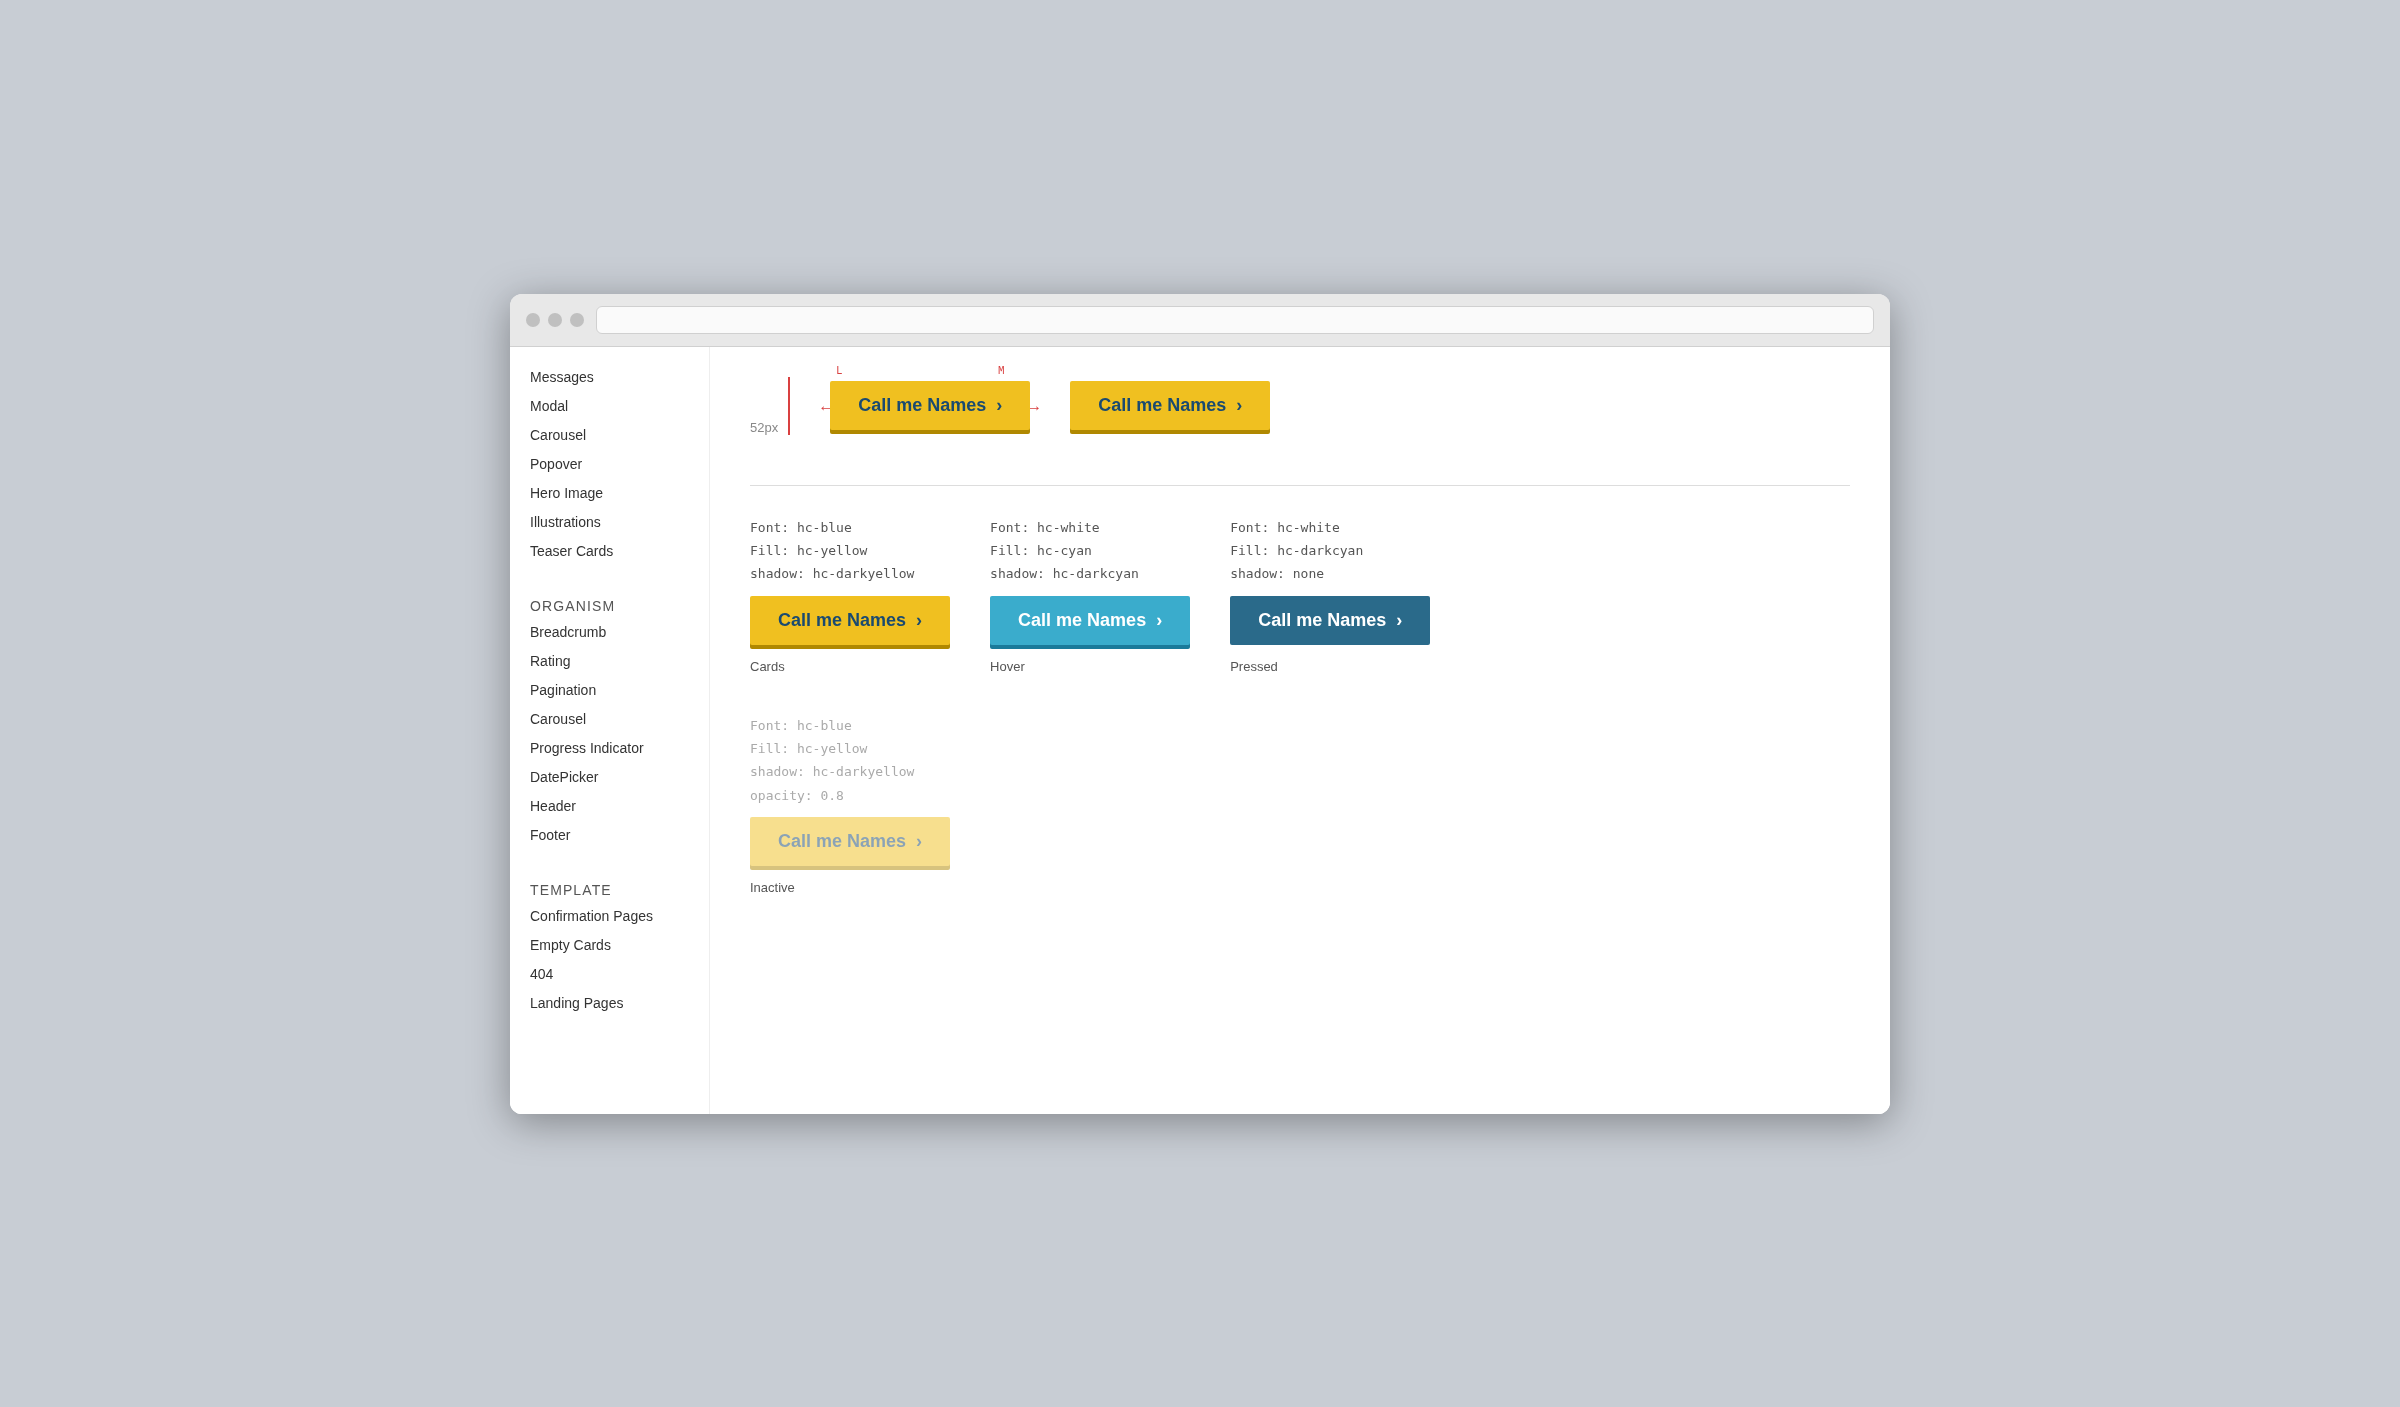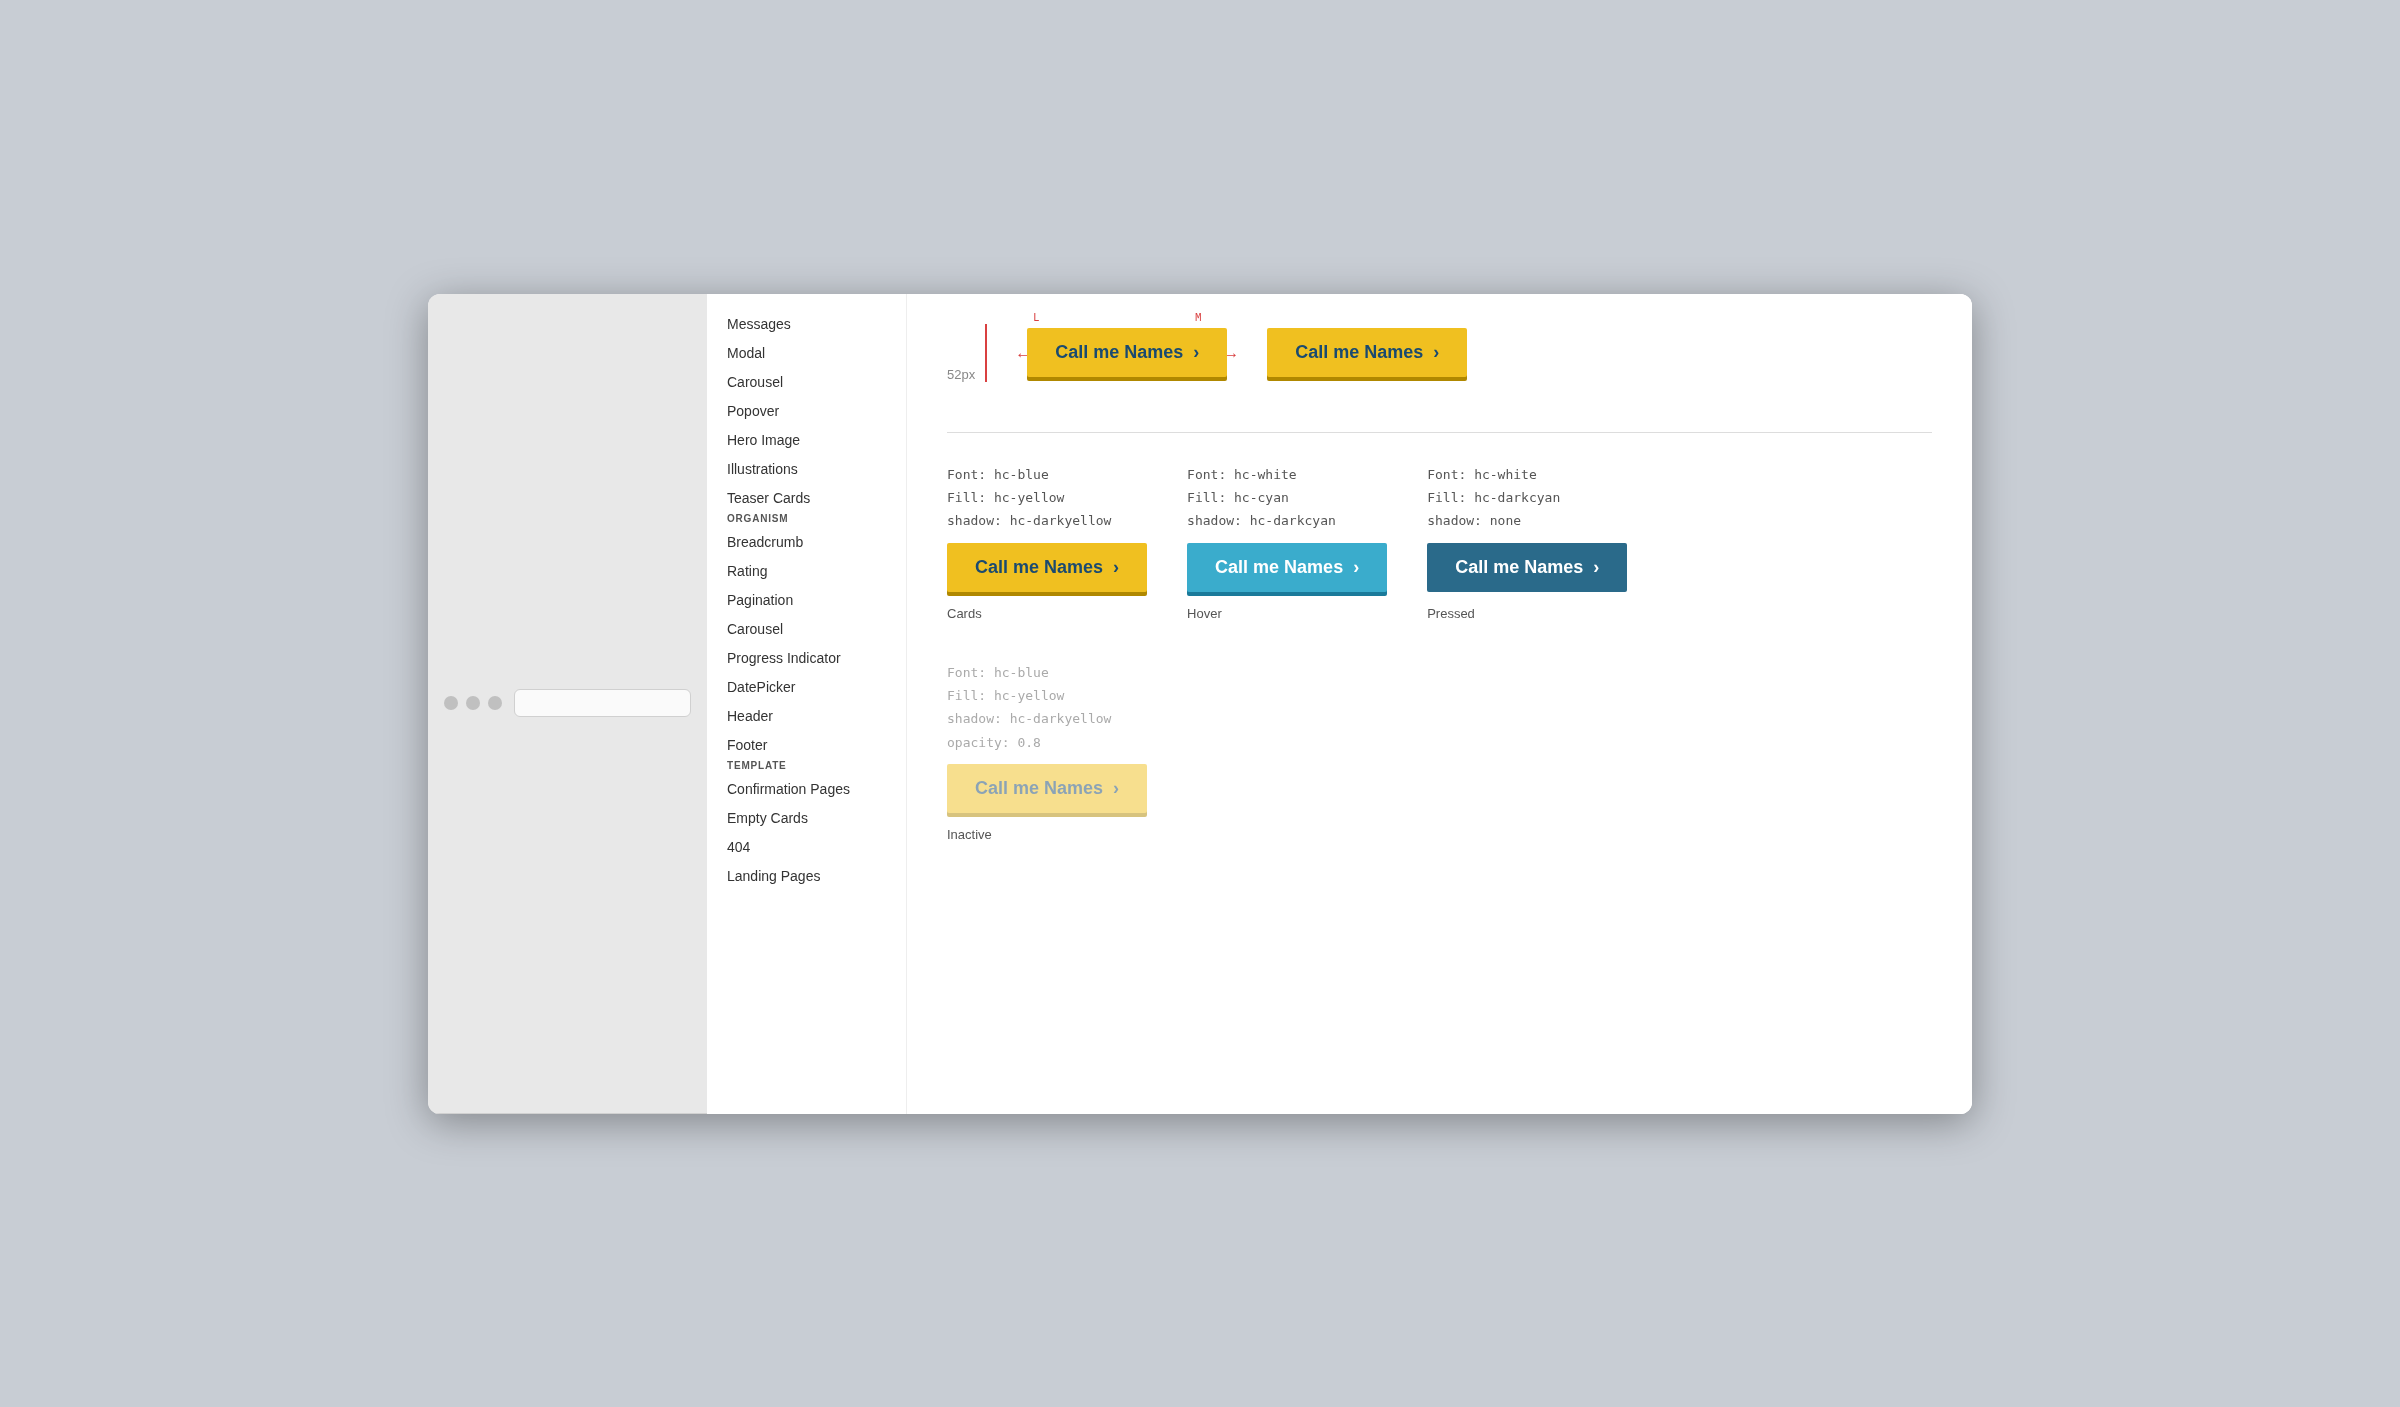--- a/index.html
+++ b/index.html
@@ -7,28 +7,28 @@
     body {
       background: #c8cdd4;
       display: flex;
       align-items: center;
       justify-content: center;
       min-height: 100vh;
       font-family: -apple-system, BlinkMacSystemFont, 'Segoe UI', sans-serif;
     }
 
     .browser-window {
-      width: 1544px;
+      width: 1380px;
       min-height: 820px;
       background: #f0f0f0;
       border-radius: 12px;
       box-shadow: 0 8px 40px rgba(0,0,0,0.35);
       overflow: hidden;
       display: flex;
-      flex-direction: row;
+      flex-direction: column;
     }
 
     .browser-chrome {
       background: #e8e8e8;
       padding: 12px 16px;
       display: flex;
       align-items: center;
       gap: 12px;
       border-bottom: 1px solid #d0d0d0;
       flex-shrink: 0;
@@ -76,26 +76,26 @@
 
     .sidebar-item {
       font-size: 14px;
       color: #333;
       padding: 4px 0;
       cursor: pointer;
       line-height: 1.5;
     }
 
     .sidebar-section-label {
-      font-size: 10px;
-      font-weight: 700;
+      font-size: 14px;
+      font-weight: 400;
       color: #555;
       text-transform: uppercase;
       letter-spacing: 0.08em;
-      margin-top: 0;
+      margin-top: 32px;
       margin-bottom: 4px;
     }
 
     
     .main-content {
       flex: 1;
       padding: 30px 40px;
       overflow-y: auto;
       background: #fff;
     }

